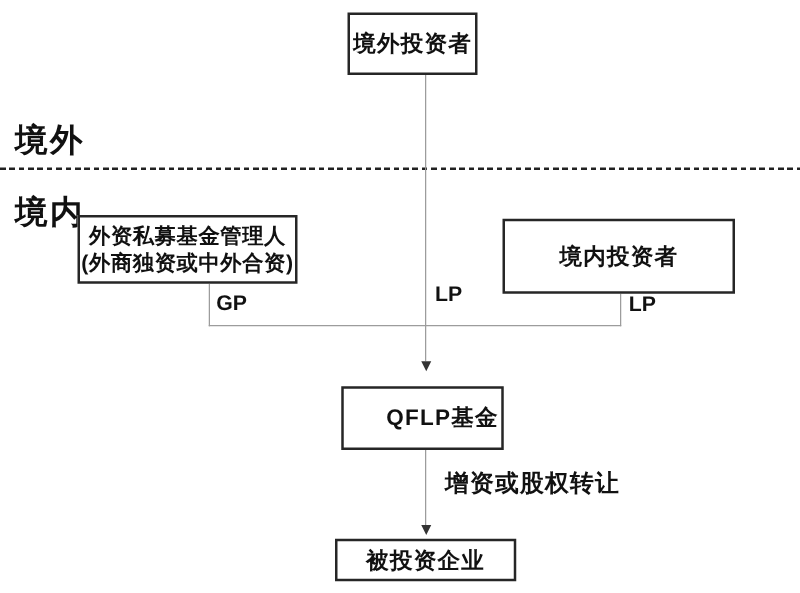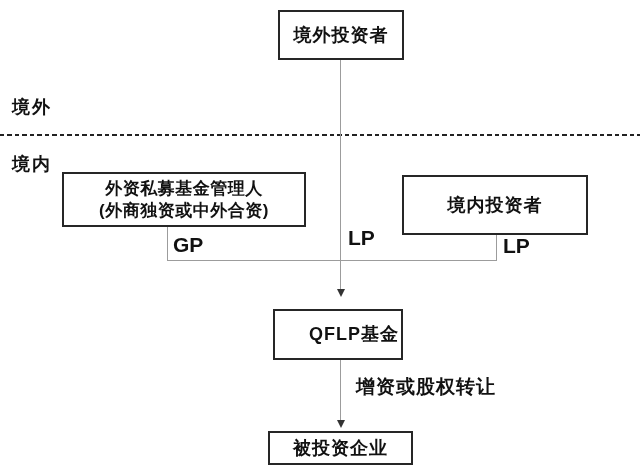--- a/index.html
+++ b/index.html
@@ -22,31 +22,31 @@
     display: flex;
     flex-direction: column;
     align-items: center;
     justify-content: center;
     text-align: center;
     font-weight: bold;
     font-size: 18px;
     line-height: 1.25;
     letter-spacing: 1px;
   }
-  .node-foreign-investor   { left: 278px; top: 10px;  width: 126px; height: 50px; }
-  .node-fund-manager       { left: 62px;  top: 172px; width: 244px; height: 55px; font-size: 17px; letter-spacing: 0.5px; }
+  .node-foreign-investor   { left: 278px; top: 10px;  width: 104px; height: 50px; }
+  .node-fund-manager       { left: 62px;  top: 172px; width: 176px; height: 55px; font-size: 17px; letter-spacing: 0.5px; }
   .node-domestic-investor  { left: 402px; top: 175px; width: 186px; height: 60px; }
   .node-qflp-fund          { left: 273px; top: 309px; width: 130px; height: 51px; padding-left: 32px; }
   .node-investee           { left: 268px; top: 431px; width: 145px; height: 34px; }
 
   .region-label {
     position: absolute;
     left: 12px;
     font-weight: bold;
-    font-size: 18px;
+    font-size: 26px;
     letter-spacing: 2px;
   }
   .region-offshore { top: 95px; }
   .region-onshore  { top: 152px; }
 
   .boundary-dashed {
     position: absolute;
     left: 0; top: 134px;
     width: 640px; height: 2px;
     background: repeating-linear-gradient(90deg, #222222 0px, #222222 4.5px, transparent 4.5px, transparent 7.5px);
@@ -65,21 +65,21 @@
     border-left: 4px solid transparent;
     border-right: 4px solid transparent;
     border-top: 8px solid #333333;
   }
   .arrow-to-qflp     { left: 337px; top: 289px; }
   .arrow-to-investee { left: 337px; top: 420px; }
 
   .edge-label {
     position: absolute;
     font-weight: bold;
-    font-size: 21px;
+    font-size: 17px;
     color: #111111;
   }
   .label-gp        { left: 173px; top: 233px; }
   .label-lp-center { left: 348px; top: 226px; }
   .label-lp-right  { left: 503px; top: 234px; }
   .label-invest    { left: 344px; top: 374px; font-size: 19px; letter-spacing: 1px; margin-left: 12px; }
 </style>
 </head>
 <body>
 

